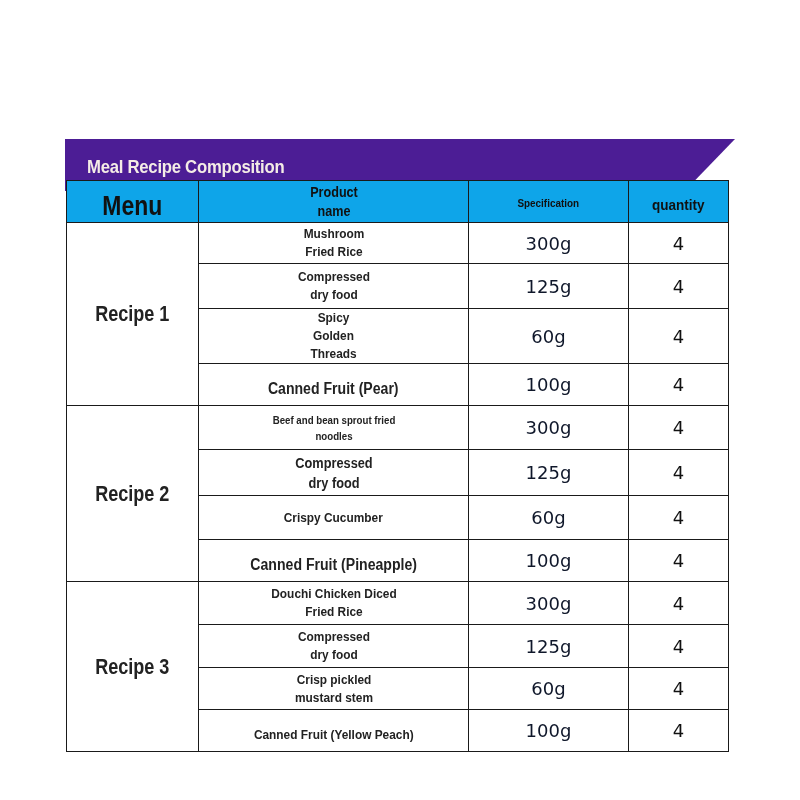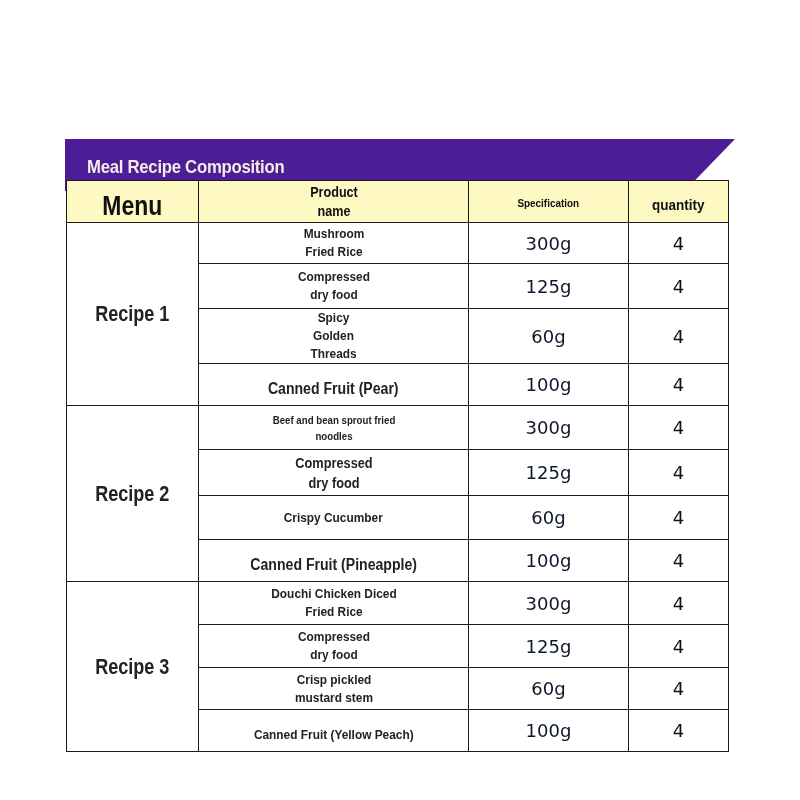--- a/index.html
+++ b/index.html
@@ -17,21 +17,21 @@
     .banner-title {
       position: absolute; left: 22px; top: 17px;
       color: #f4ece6; font-size: 19px; font-weight: bold; letter-spacing: -0.3px;
       transform: scaleX(0.88); transform-origin: left center; white-space: nowrap;
     }
     .tbl { position: absolute; left: 66px; top: 180px; }
     table { border-collapse: collapse; table-layout: fixed; }
     td, th {
       border: 1px solid #1a1a1a; text-align: center; vertical-align: middle; padding: 0;
     }
-    th { background: #fef9c3; font-weight: bold; }
+    th { background: #0ea5e9; font-weight: bold; }
     .c-menu { width: 132px; }
     .c-prod { width: 270px; }
     .c-spec { width: 160px; }
     .c-qty  { width: 100px; }
     .h-menu { font-size: 27px; font-weight: bold; transform: scaleX(0.85); display: inline-block; padding-top: 10px; }
     .h-prod { font-size: 14px; line-height: 19px; display: inline-block; width: 60px; transform: scaleX(0.9); }
     .h-spec { font-size: 11px; display: inline-block; transform: scaleX(0.9); }
     .h-qty  { font-size: 15px; display: inline-block; padding-top: 6px; transform: scaleX(0.9); }
     .recipe-label { font-size: 22px; font-weight: bold; display: inline-block; transform: scaleX(0.82); color: #222; }
     .prod { font-size: 13.5px; line-height: 18px; display: inline-block; transform: scaleX(0.88); color: #222; font-weight: bold; }

